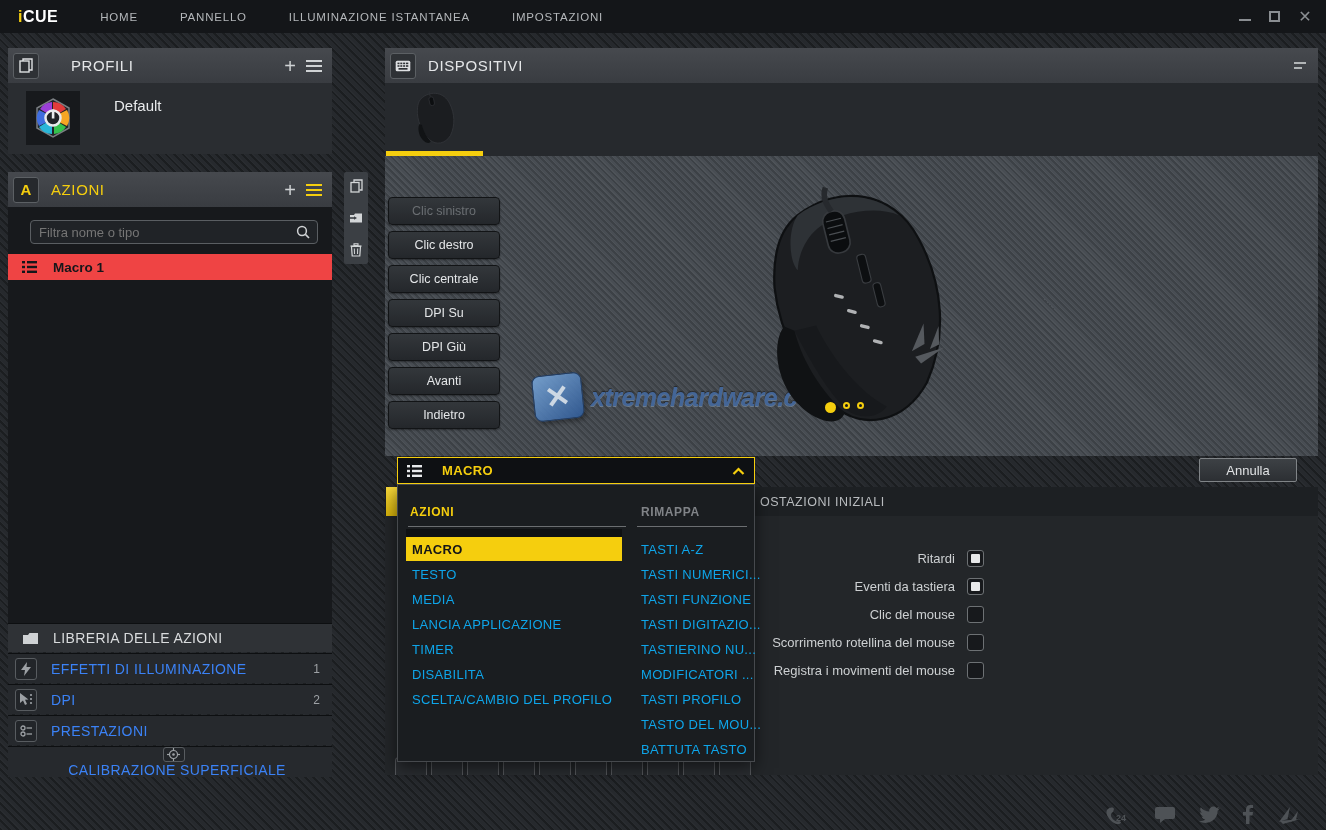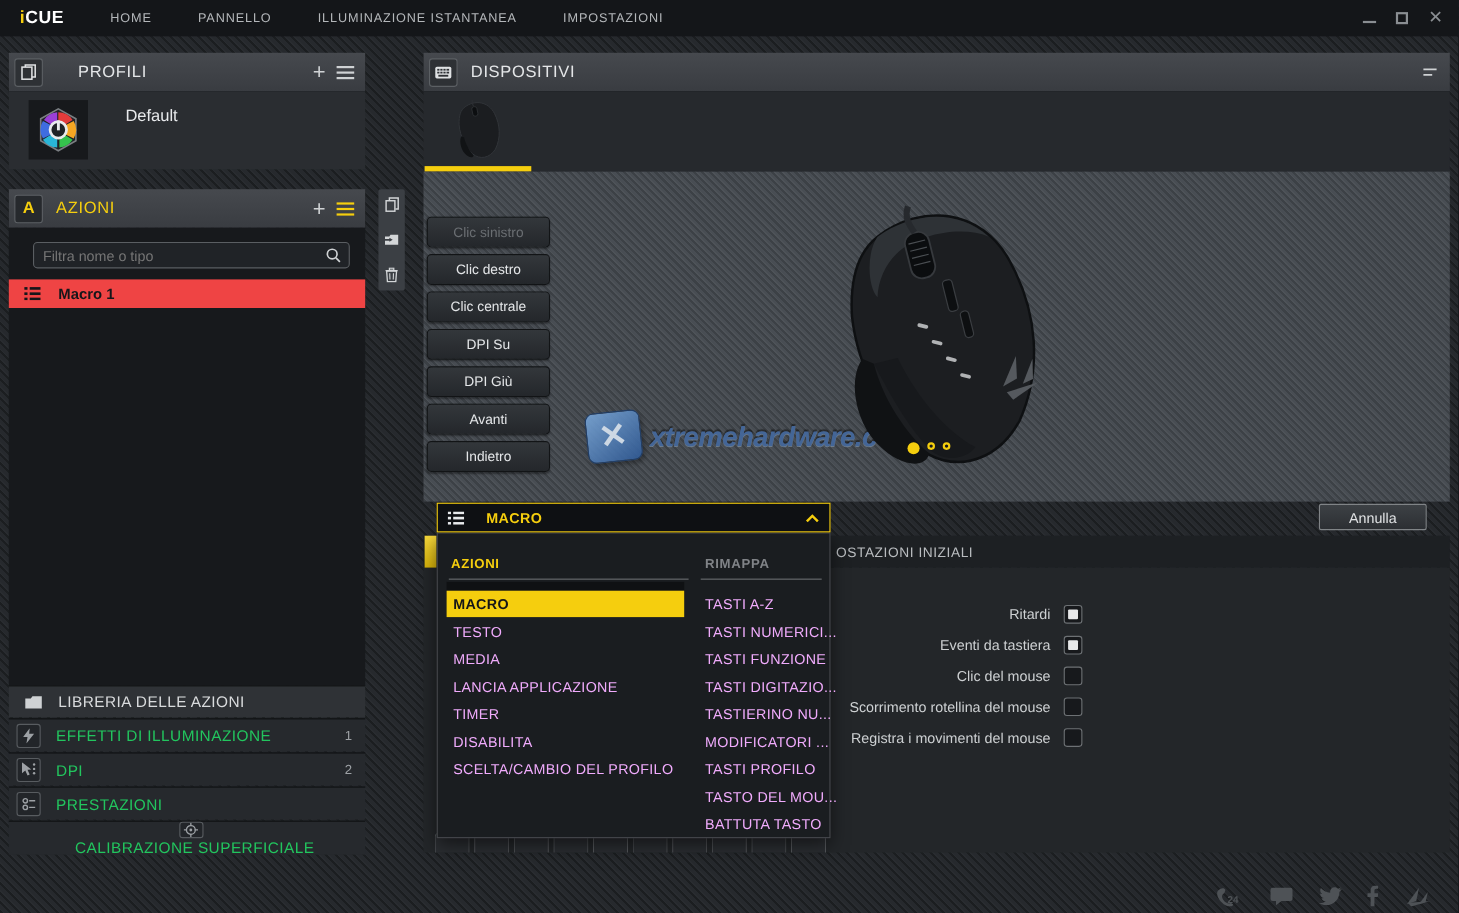--- a/index.html
+++ b/index.html
@@ -38,21 +38,21 @@
   .filter input{flex:1;background:transparent;border:none;outline:none;color:#fde047;font-size:13px;padding:0 8px;}
   .filter .mag{margin-right:7px;color:#cfd2d4;}
   .action-item{position:absolute;left:0;top:47px;width:324px;height:26px;background:#ef4444;display:flex;align-items:center;color:#15161a;}
   .action-item .li{margin-left:14px;}
   .action-item .nm{margin-left:16px;font-size:13.5px;font-weight:bold;}
   
   .lib-row{position:absolute;left:8px;width:324px;display:flex;align-items:center;background:#26292d;border-top:1px solid #0d0f11;}
   .lib-row.first{background:#2f3236;}
   .lib-icon-plain{margin-left:14px;color:#cfd2d4;}
   .lib-iconbox{width:22px;height:22px;margin-left:7px;border:1px solid #585c60;border-radius:3px;display:flex;align-items:center;justify-content:center;color:#9da1a5;background:#222529;}
-  .lib-label{margin-left:14px;font-size:14px;letter-spacing:.4px;color:#22c55e;}
+  .lib-label{margin-left:14px;font-size:14px;letter-spacing:.4px;color:#3b82f6;}
   .lib-row.first .lib-label{color:#d9dbdd;}
   .lib-badge{margin-left:auto;margin-right:12px;font-size:12px;color:#9da1a5;}
   
   .minibar{position:absolute;left:344px;top:172px;width:24px;height:92px;background:#3b3f44;border-radius:2px;display:flex;flex-direction:column;align-items:center;justify-content:space-between;padding:7px 0;color:#d3d6d8;}
   
   .main-head{left:385px;top:48px;width:933px;}
   .tabstrip{position:absolute;left:385px;top:83px;width:933px;height:73px;background:#26292d;}
   .tab-thumb{position:absolute;left:22px;top:7px;width:56px;height:56px;}
   .tab-underline{position:absolute;left:1px;top:68px;width:97px;height:5px;background:#f5ce0e;}
   .device-area{position:absolute;left:385px;top:156px;width:933px;height:300px;
@@ -88,21 +88,21 @@
   .stub-row{position:absolute;left:10px;top:241px;display:flex;gap:4px;}
   .stub{width:32px;height:20px;border:1px solid #55585c;border-bottom:none;border-radius:4px 4px 0 0;background:#2b2e32;}
   
   .dropdown{position:absolute;left:397px;top:484px;width:358px;height:278px;background:#1a1d20;border:1px solid #46494d;box-shadow:0 6px 16px rgba(0,0,0,.55);z-index:20;}
   .dd-col-title{position:absolute;font-size:12px;font-weight:bold;letter-spacing:.6px;}
   .dd-title-1{left:12px;top:20px;color:#f5ce0e;}
   .dd-title-2{left:243px;top:20px;color:#808387;}
   .dd-rule{position:absolute;height:1px;background:#6b6e71;}
   .dd-rule-1{left:10px;top:41px;width:218px;}
   .dd-rule-2{left:239px;top:41px;width:110px;}
-  .dd-item{position:absolute;font-size:13px;color:#f0abfc;letter-spacing:.3px;white-space:nowrap;}
+  .dd-item{position:absolute;font-size:13px;color:#0ea5e9;letter-spacing:.3px;white-space:nowrap;}
   .dd-item.selected{left:8px;width:216px;height:24px;background:#f5ce0e;color:#141518;display:flex;align-items:center;padding-left:6px;font-weight:bold;}
   .dd-gaprow{position:absolute;left:8px;top:44px;width:216px;height:16px;background:#0f1113;}
   
   .social{position:absolute;right:24px;bottom:6px;display:flex;gap:23px;align-items:center;color:#4e5256;}
   .icon{display:inline-flex;align-items:center;justify-content:center;}
   svg{display:block;}
 </style>
 </head>
 <body>
 

